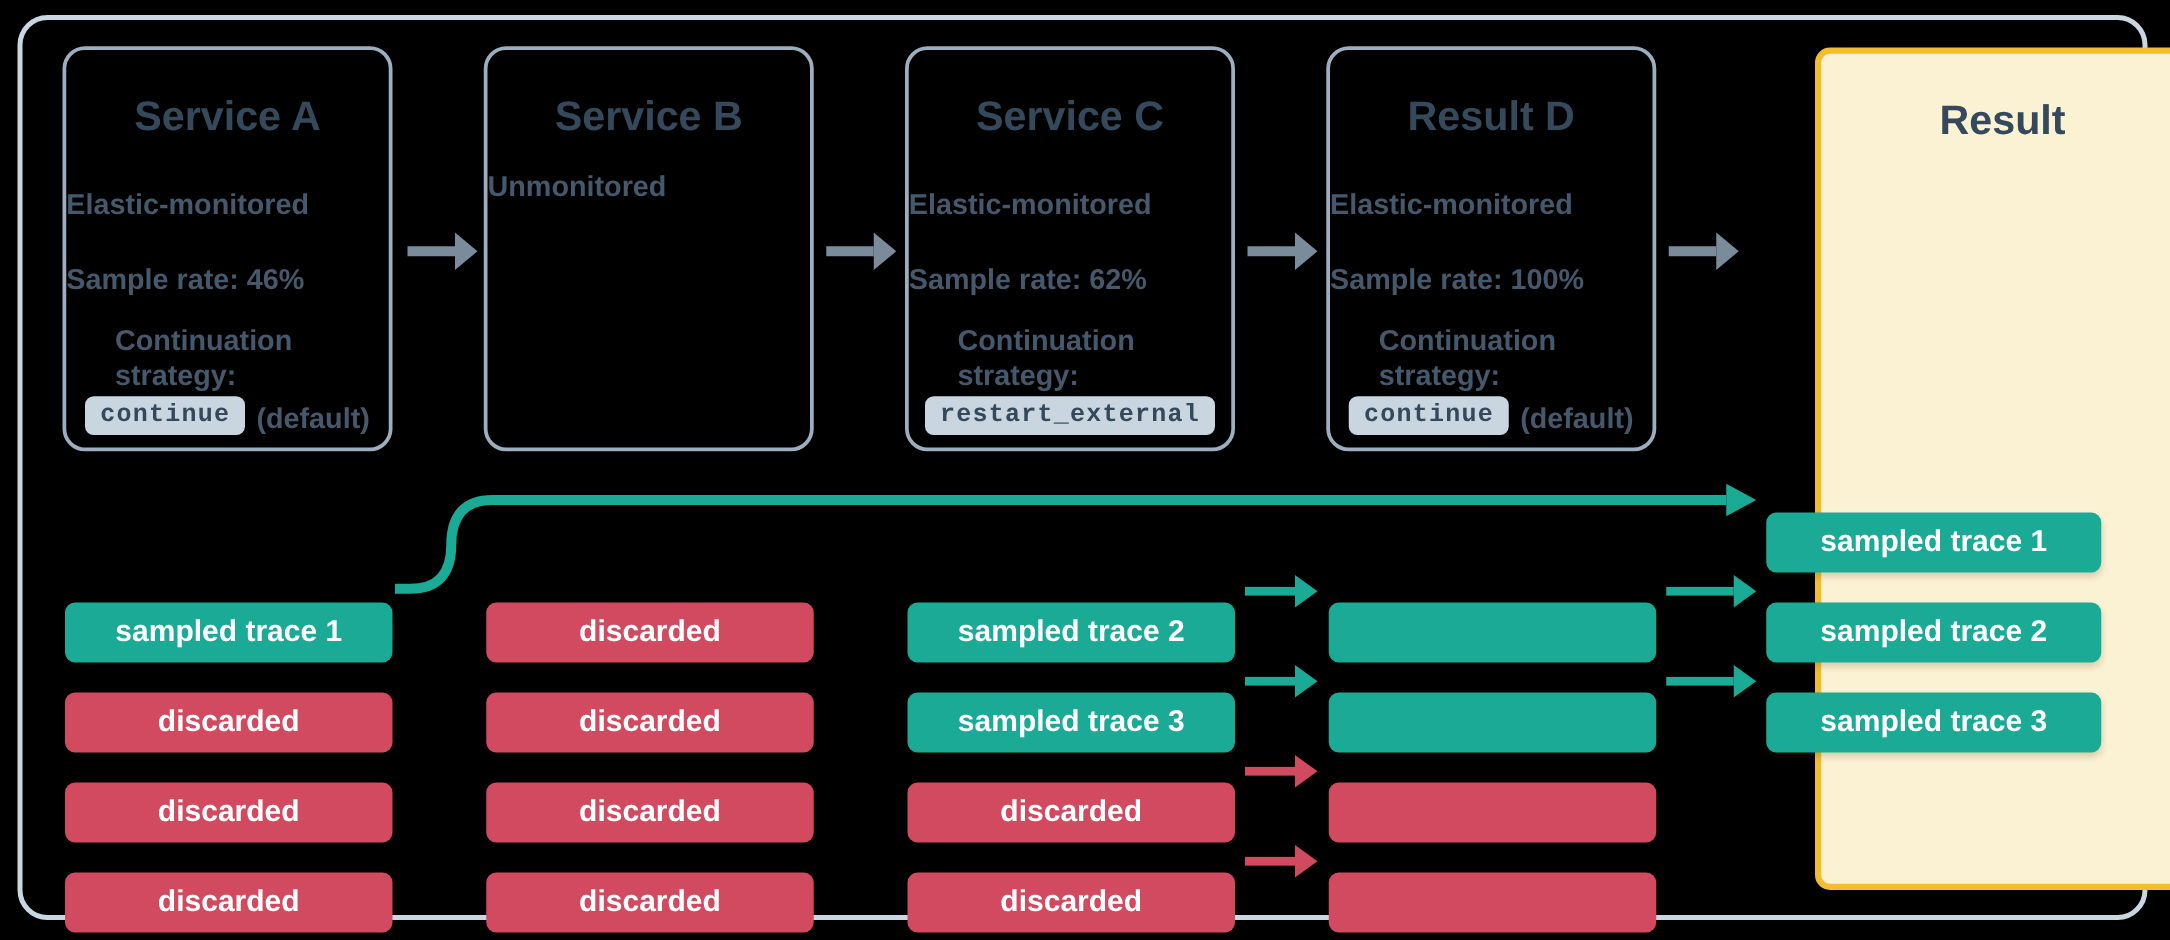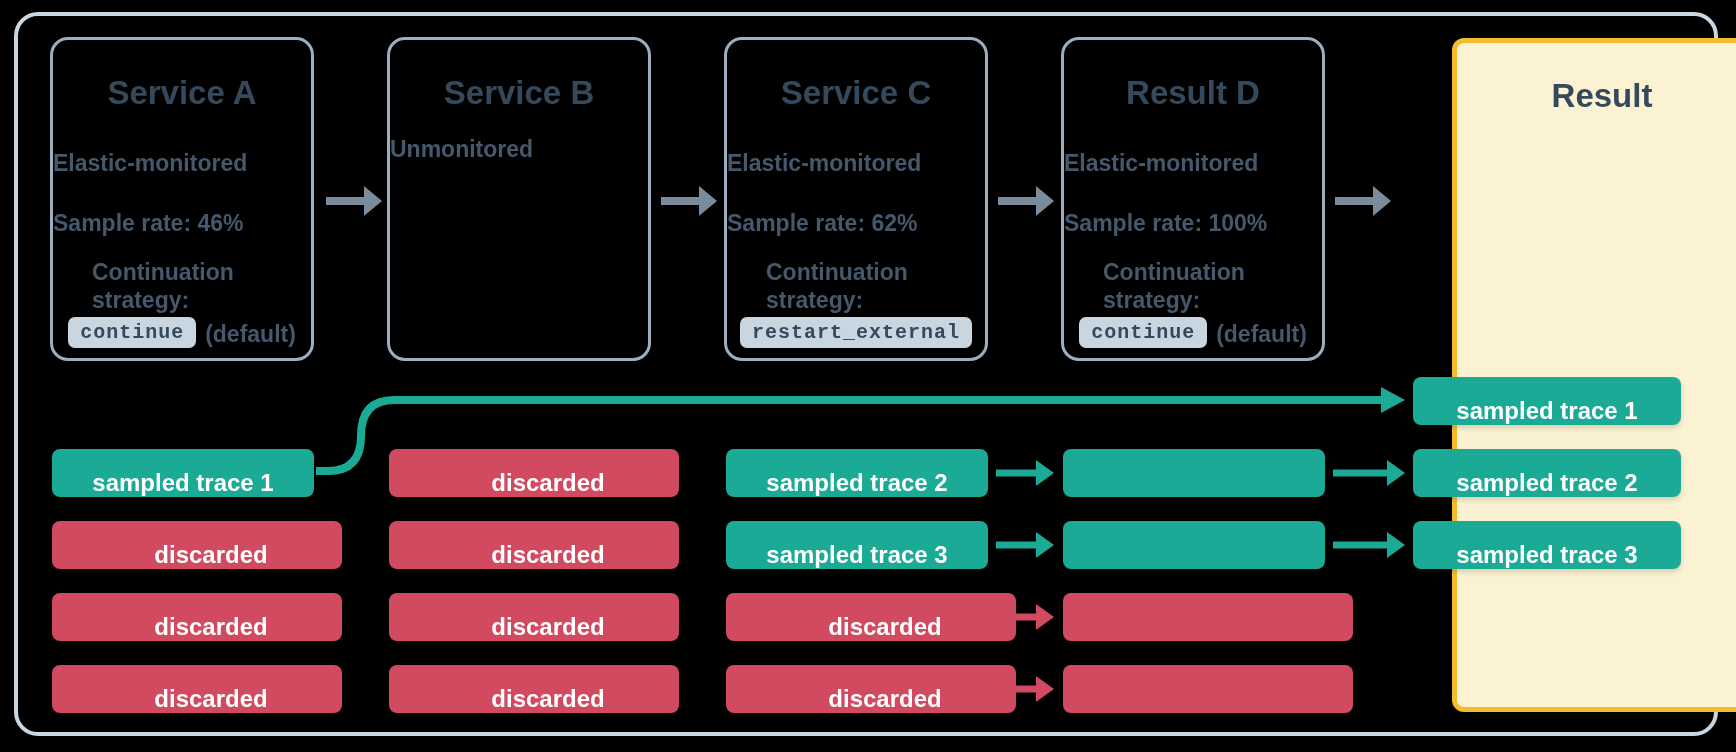--- a/index.html
+++ b/index.html
@@ -43,25 +43,25 @@
     background:var(--result-bg,#FBF2D3);
     border:5px solid var(--result-border,#F3BD2E);border-radius:12px;
     box-sizing:border-box;
   }
   .result-title{
     position:absolute;top:36px;left:0;width:100%;text-align:center;
     font-size:33px;line-height:34px;font-weight:800;color:var(--ink,#35495C);
   }
   .pill{
     position:absolute;height:48px;border-radius:8px;
-    display:flex;align-items:flex-end;justify-content:center;
-    font-size:24px;font-weight:700;color:var(--pill-text,#fff);
+    display:flex;align-items:center;justify-content:center;
+    font-size:24px;font-weight:700;color:var(--pill-text,#fff);margin-top:33px;
   }
   .pill.teal{background:var(--teal,#1AAA96);}
-  .pill.red{background:var(--red,#D24A5F);padding-left:28px;}
+  .pill.red{background:var(--red,#D24A5F);}
   .pill.result{box-shadow:0 3px 5px rgba(60,50,0,0.18);}
   .overlay{position:absolute;left:0;top:0;pointer-events:none;}
 </style>
 </head>
 <body>
 
 <div class="canvas">
 
   <div class="frame"></div>
 

